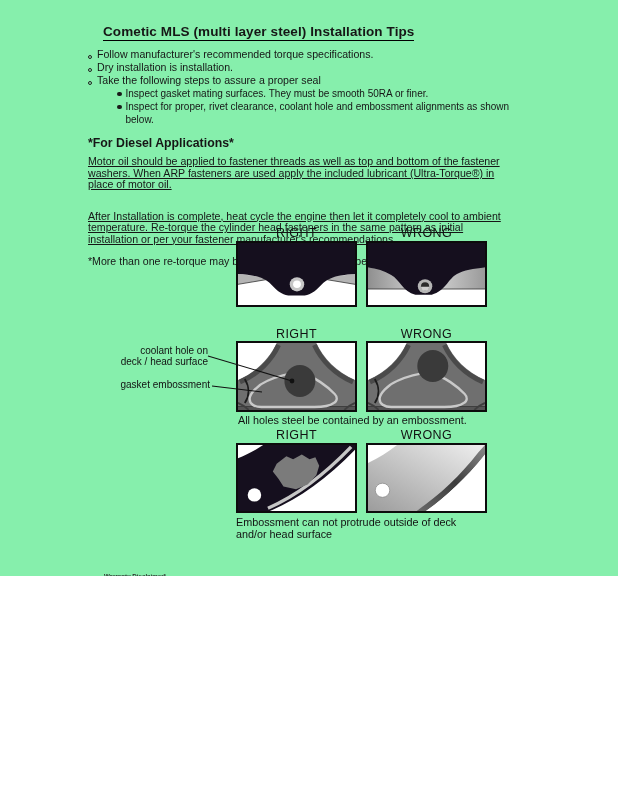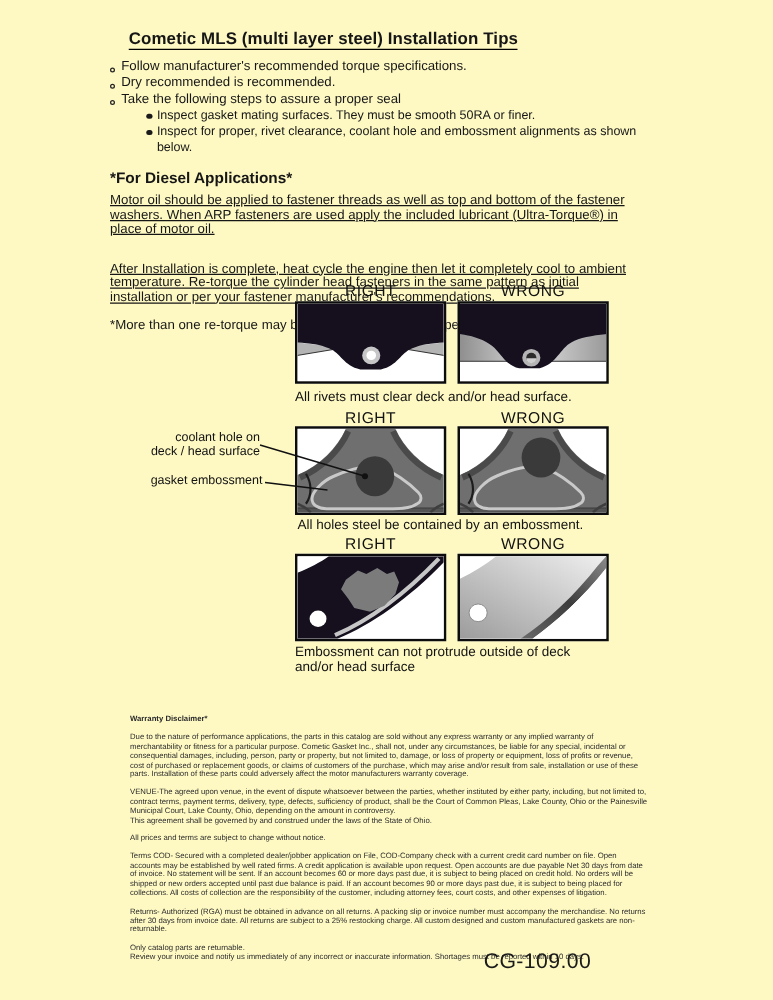--- a/index.html
+++ b/index.html
@@ -1,18 +1,18 @@
 <!DOCTYPE html>
 <html><head>
 <meta charset="utf-8">
 <style>
   * { margin:0; padding:0; box-sizing:border-box; }
   html,body { background:#ffffff; }
   .page {
-    position:relative; width:618px; height:800px; background:#fef9c3;
+    position:relative; width:618px; height:576px; background:#86efac;
     font-family:"Liberation Sans", sans-serif; color:#161616; overflow:hidden;
   }
   .content { position:absolute; left:88px; top:22px; width:436px; }
   .title-wrap { margin-left:15px; margin-bottom:7px; }
   .doc-title {
     display:inline-block; font-size:13.5px; font-weight:bold;
     border-bottom:1.8px solid #000; padding-bottom:1px; letter-spacing:0.1px;
   }
   .tip-row { display:flex; align-items:center; line-height:13px; font-size:10.6px; }
   .tip-row .marker { flex:0 0 auto; width:4px; height:4px; margin:4.5px 5px 0 0; border:1px solid #222; border-radius:50%; }
@@ -45,21 +45,21 @@
     <div class="title-wrap">
       <span class="doc-title">Cometic MLS (multi layer steel) Installation Tips</span>
     </div>
 
     <div class="tip-row">
       <span class="marker"></span>
       <span>Follow manufacturer's recommended torque specifications.</span>
     </div>
     <div class="tip-row">
       <span class="marker"></span>
-      <span>Dry recommended is recommended.</span>
+      <span>Dry installation is installation.</span>
     </div>
     <div class="tip-row">
       <span class="marker"></span>
       <span>Take the following steps to assure a proper seal</span>
     </div>
     <div class="subtip-row">
       <span class="marker"></span>
       <span>Inspect gasket mating surfaces.  They must be smooth 50RA or finer.</span>
     </div>
     <div class="subtip-row">
@@ -102,21 +102,20 @@
       <rect x="0" y="26" width="121" height="23" fill="url(#gw1)"></rect>
       <rect x="0" y="49" width="121" height="17" fill="#ffffff"></rect>
       <line x1="0" y1="49" x2="121" y2="49" stroke="#2a2a2a" stroke-width="0.8"></line>
       <path d="M0,0 H121 V26 C109,27 99,29 92,33 C83,38 80,51 66,55 L49,55 C36,52 33,39 24,34 C17,29.5 9,27 0,26 Z" fill="#150f1e"></path>
       <circle cx="59" cy="46" r="7.5" fill="#b5b5b5"></circle>
       <circle cx="59" cy="46" r="4.2" fill="#2b2b2b"></circle>
       <path d="M54.8,46.5 a4.2,4.2 0 0 0 8.4,0 z" fill="#cfcfcf"></path>
     </svg>
   </div>
 
-  <div class="caption" style="left:236px; top:312px;">All rivets must clear deck and/or head surface.</div>
 
   <div class="rw-label" style="left:236px; top:327px;">RIGHT</div>
   <div class="rw-label" style="left:366px; top:327px;">WRONG</div>
 
   <div class="side-label preline" style="left:110px; top:345px; width:98px;">coolant hole on
 deck / head surface</div>
   <div class="side-label" style="left:110px; top:379px; width:100px;">gasket embossment</div>
 
   <div class="dbox" style="left:236px; top:341px; height:71px;">
     <svg width="117" height="67" viewBox="0 0 121 67" preserveAspectRatio="none">

